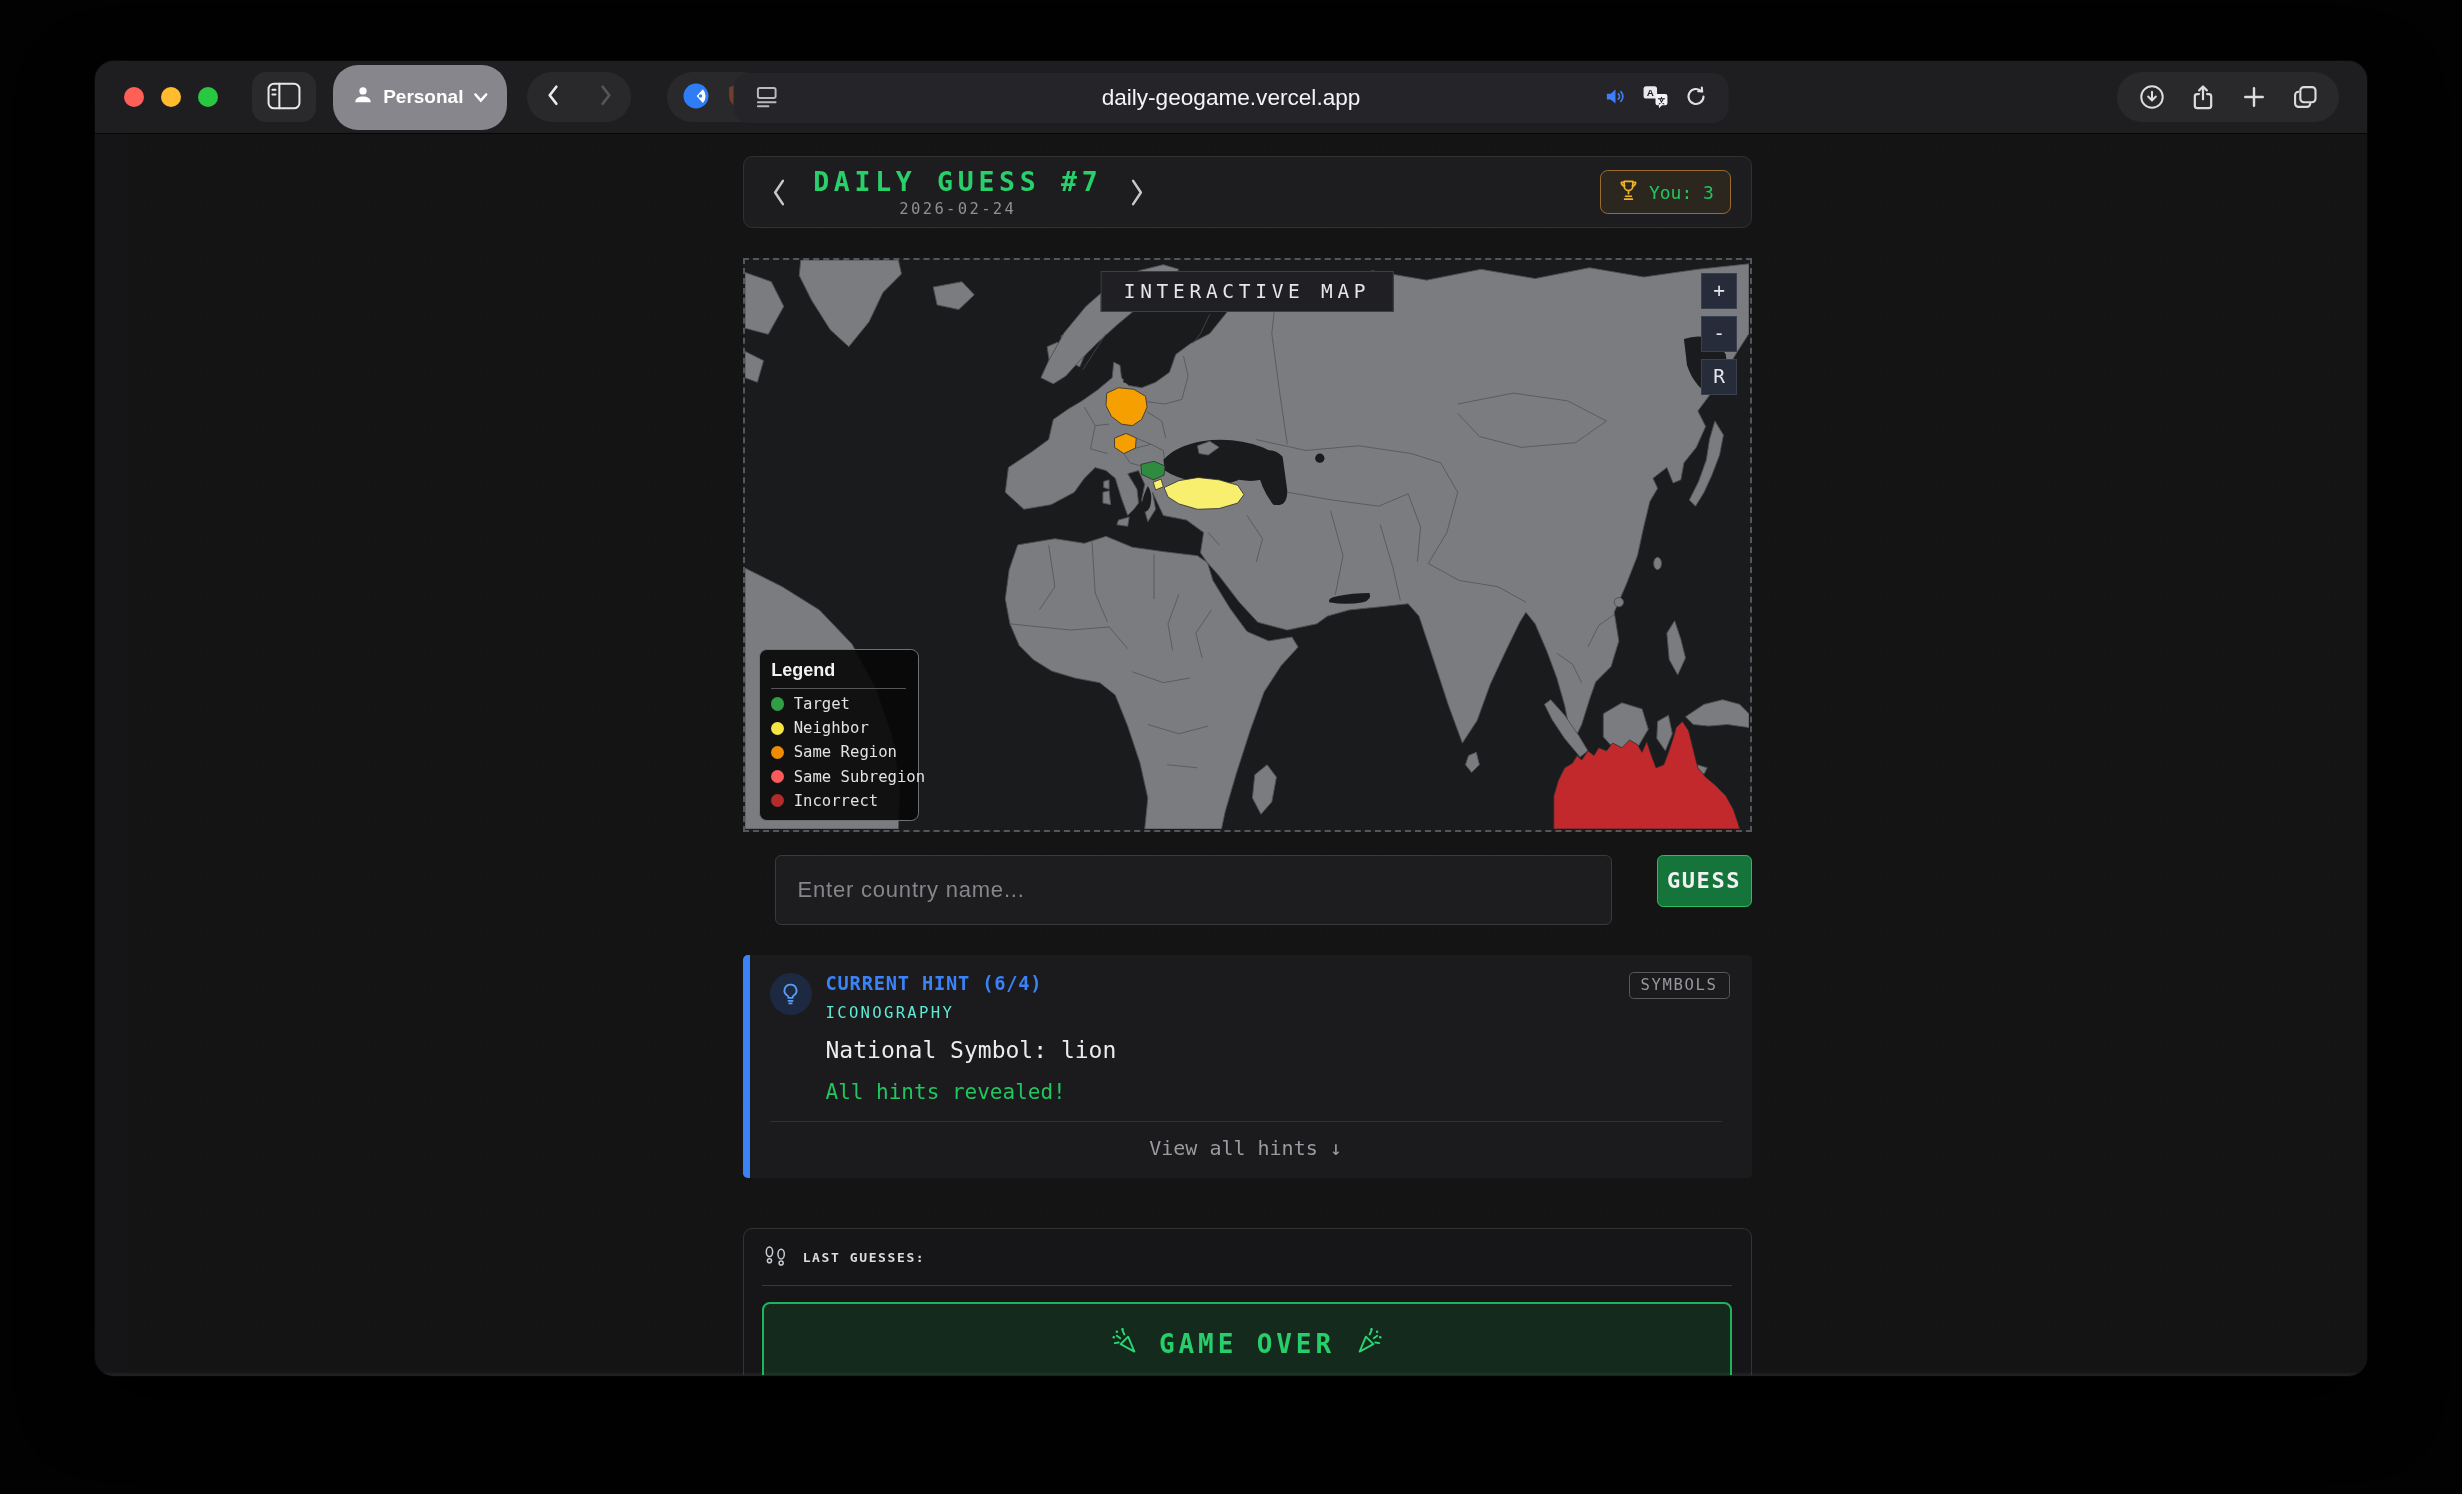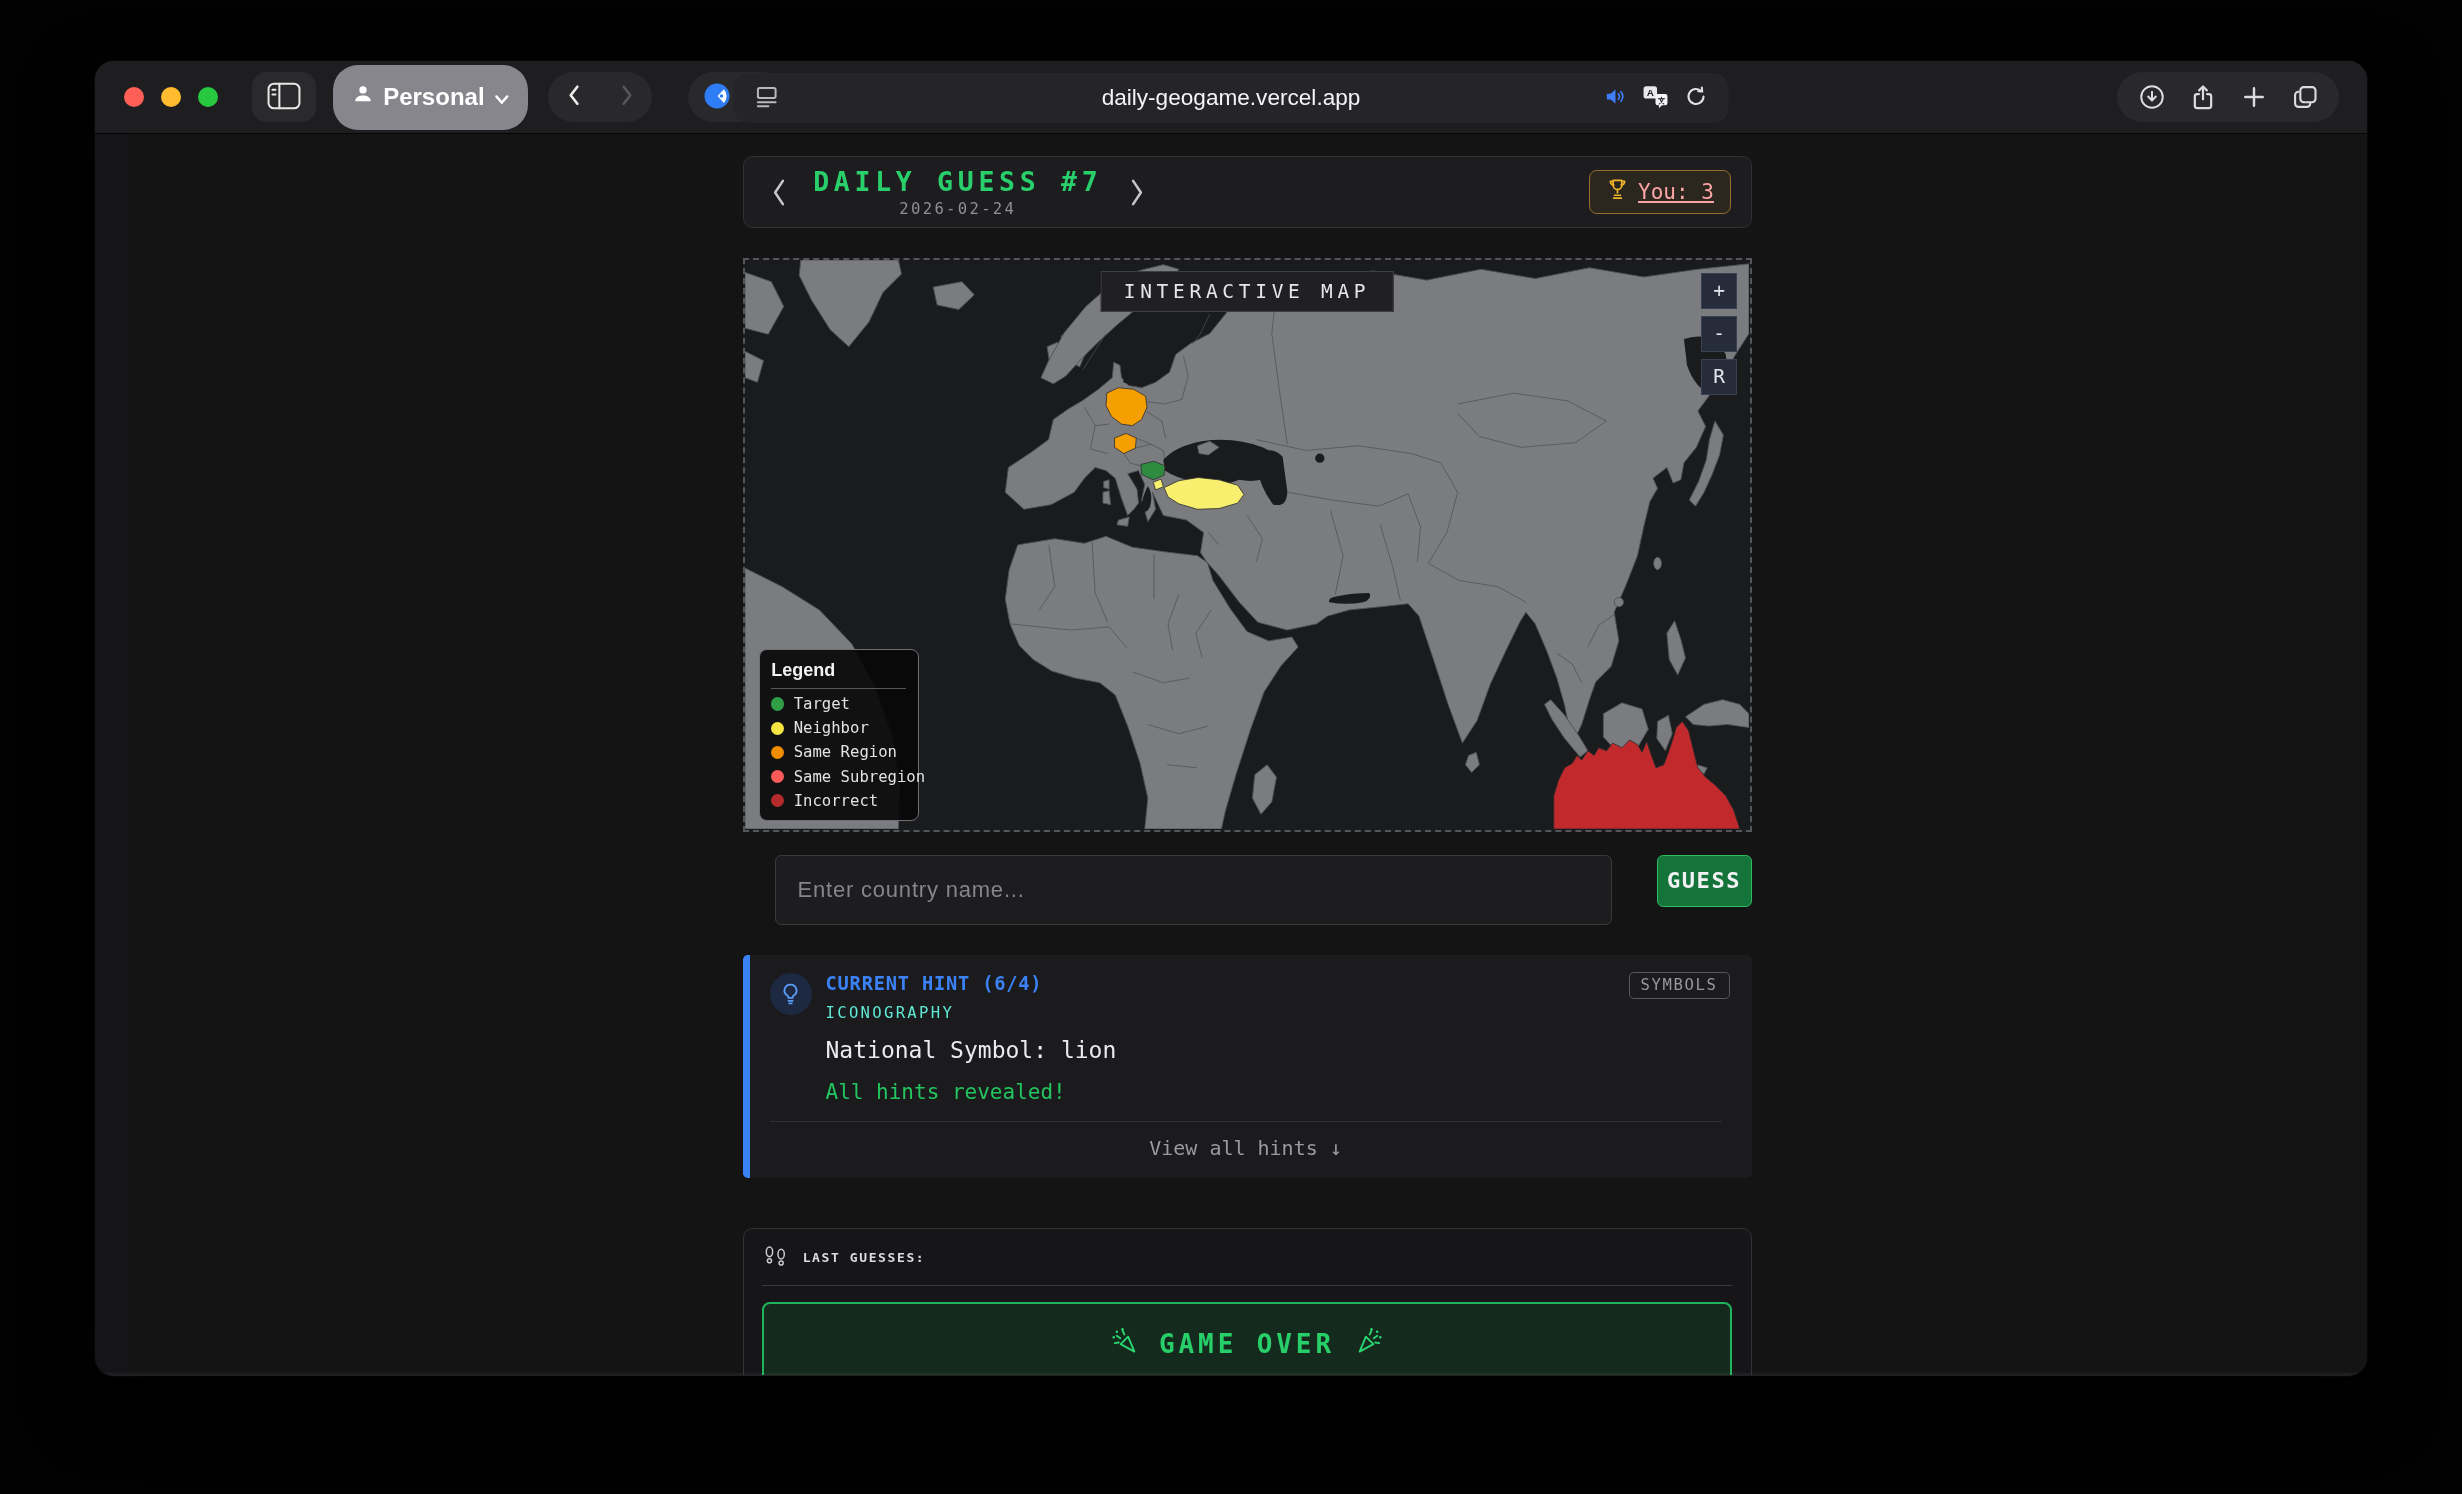--- a/index.html
+++ b/index.html
@@ -16,21 +16,21 @@
 
   
   .toolbar { height:73px; background:#1e1e20; display:flex; align-items:center;
     padding:0 23px; position:relative; border-bottom:0.8px solid #060606; }
   .lights { display:flex; gap:17px; margin-left:6.2px; }
   .light { width:20px; height:20px; border-radius:50%; }
   .light.red{background:#ff5f57;} .light.yellow{background:#febc2e;} .light.green{background:#28c840;}
   .tb-btn { margin-left:34px; width:64px; height:50px; border-radius:14px; background:#2a2a2d;
     display:flex; align-items:center; justify-content:center; }
   .profile { margin-left:17px; height:65px; padding:0 18.7px; border-radius:25px; background:#86868c;
-    display:flex; align-items:center; gap:9.3px; color:#fff; font-weight:bold; font-size:24px; }
+    display:flex; align-items:center; gap:9.3px; color:#fff; font-weight:bold; font-size:19px; }
   .navpill { margin-left:20px; height:50px; width:104px; border-radius:25px; background:#29292c;
     display:flex; align-items:center; justify-content:space-around; }
   .extpill { margin-left:36px; height:50px; padding:0 14px; border-radius:25px; background:#29292c;
     display:flex; align-items:center; gap:14px; }
   .urlbar { position:absolute; left:50%; top:11.7px; transform:translateX(-50%);
     width:995px; height:50px; border-radius:15.6px; background:#252529;
     display:flex; align-items:center; padding:0 20px; }
   .url-text { position:absolute; left:0; right:0; text-align:center; color:#f4f4f6; font-size:22.6px; }
   .url-right { margin-left:auto; display:flex; align-items:center; gap:14px; z-index:2; }
   .rightpill { margin-left:auto; margin-right:4.7px; height:50px; padding:0 9.3px; border-radius:25px;
@@ -44,21 +44,21 @@
   .content { width:1009px; margin:0 auto; padding-top:22px; }
 
   .header-card { height:72px; background:#1d1d1f; border:1.6px solid #313134; border-radius:9.3px;
     display:flex; align-items:center; padding:0 20px; }
   .hdr-chev { width:31px; height:40px; display:flex; align-items:center; justify-content:center; }
   .hdr-block { margin:0 18.7px; text-align:center; }
   .hdr-title { color:#29cf6a; font-weight:bold; font-size:26.5px; letter-spacing:4.7px; }
   .hdr-date { margin-top:3.9px; color:#8f8f94; font-size:15.6px; letter-spacing:2.3px; }
   .score-badge { margin-left:auto; display:flex; align-items:center; gap:9.3px;
     border:1.6px solid #9a6b2f; background:rgba(240,180,41,.07); border-radius:7.8px;
-    padding:6.2px 15.6px; color:#fca5a5; font-size:21px;text-decoration:underline; }
+    padding:6.2px 15.6px; color:#22c55e; font-size:18px; }
 
   .map-card { margin-top:30px; height:574px; border:2.3px dashed #55565a; background:#1a1b1d;
     position:relative; overflow:hidden; }
   .world { position:absolute; left:0; top:0; width:1004px; height:569px; }
   .map-label { position:absolute; top:11px; left:50%; transform:translateX(-50%);
     background:#202024; border:0.8px solid #3e3e42; border-radius:0; padding:7.8px 22px;
     color:#e6e6e9; font-size:19.5px; letter-spacing:4.7px; }
   .map-zoom { position:absolute; top:12.5px; right:12.5px; display:flex; flex-direction:column; gap:7px; }
   .mz-btn { width:36px; height:36px; background:#262c3a; border:0.8px solid #39404f;
     color:#e3e6ec; font-size:19.5px; font-family:inherit; display:flex; align-items:center; justify-content:center; }

